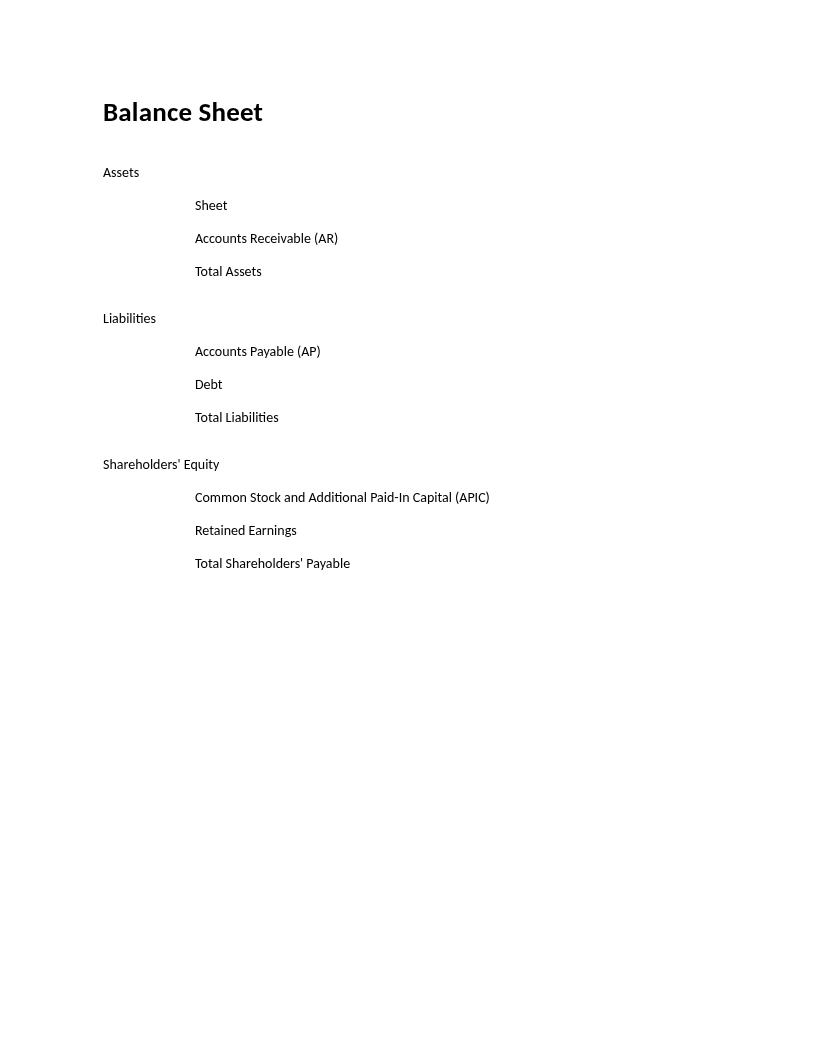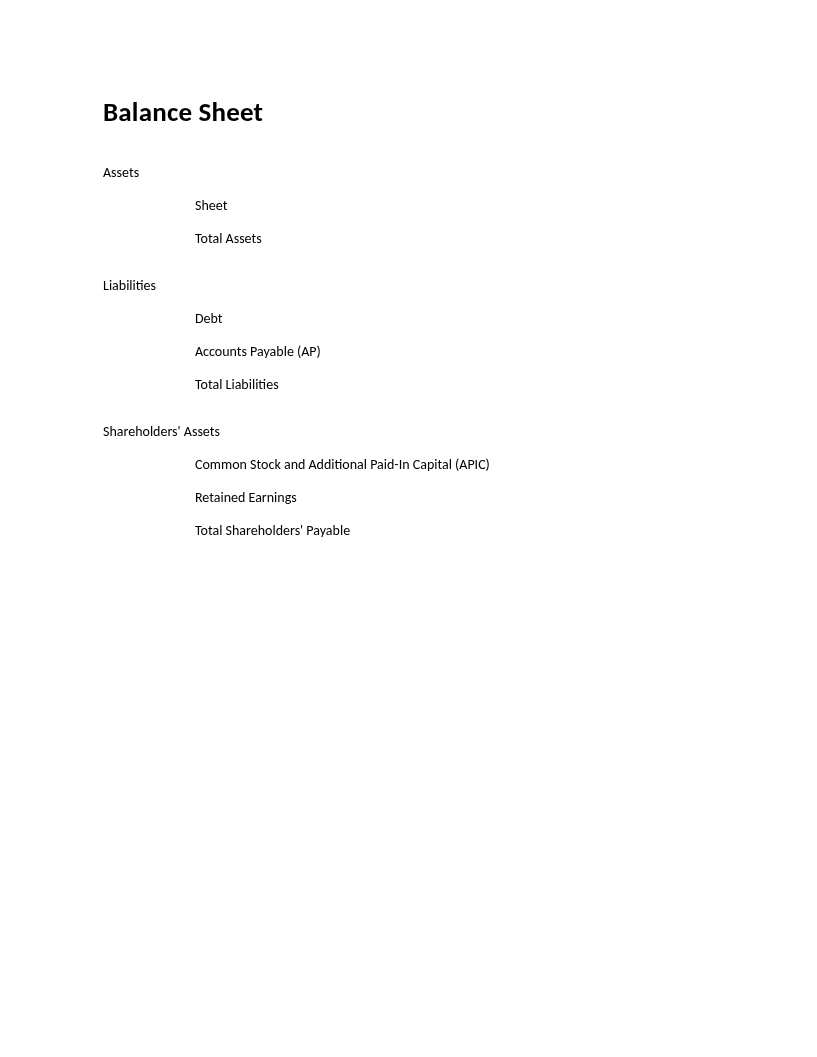--- a/index.html
+++ b/index.html
@@ -37,28 +37,29 @@
     }
   </style>
 </head>
 <body>
 
 <h1 class="title">Balance Sheet</h1>
 
 <div class="section">
   <div class="section-header">Assets</div>
   <div class="line-item">Sheet</div>
+  <div class="line-item">Accounts Receivable (AR)</div>
   <div class="line-item">Total Assets</div>
 </div>
 
 <div class="section">
   <div class="section-header">Liabilities</div>
+  <div class="line-item">Accounts Payable (AP)</div>
   <div class="line-item">Debt</div>
-  <div class="line-item">Accounts Payable (AP)</div>
   <div class="line-item">Total Liabilities</div>
 </div>
 
 <div class="section">
-  <div class="section-header">Shareholders' Assets</div>
+  <div class="section-header">Shareholders' Equity</div>
   <div class="line-item">Common Stock and Additional Paid-In Capital (APIC)</div>
   <div class="line-item">Retained Earnings</div>
   <div class="line-item">Total Shareholders' Payable</div>
 </div>
 
 </body></html>

